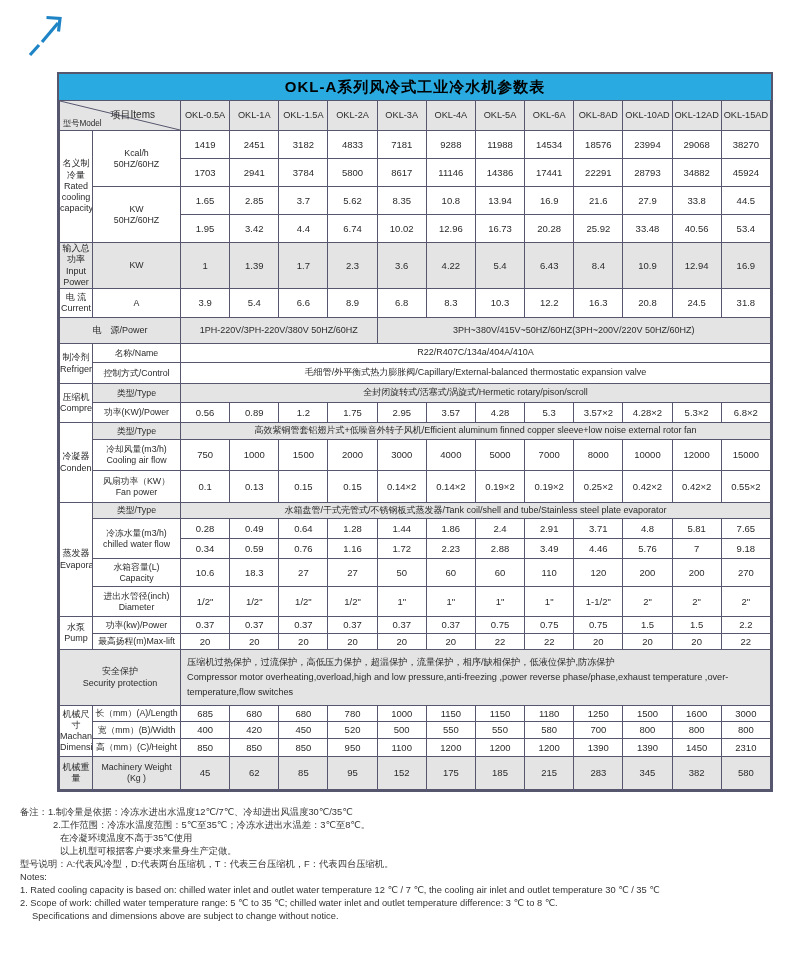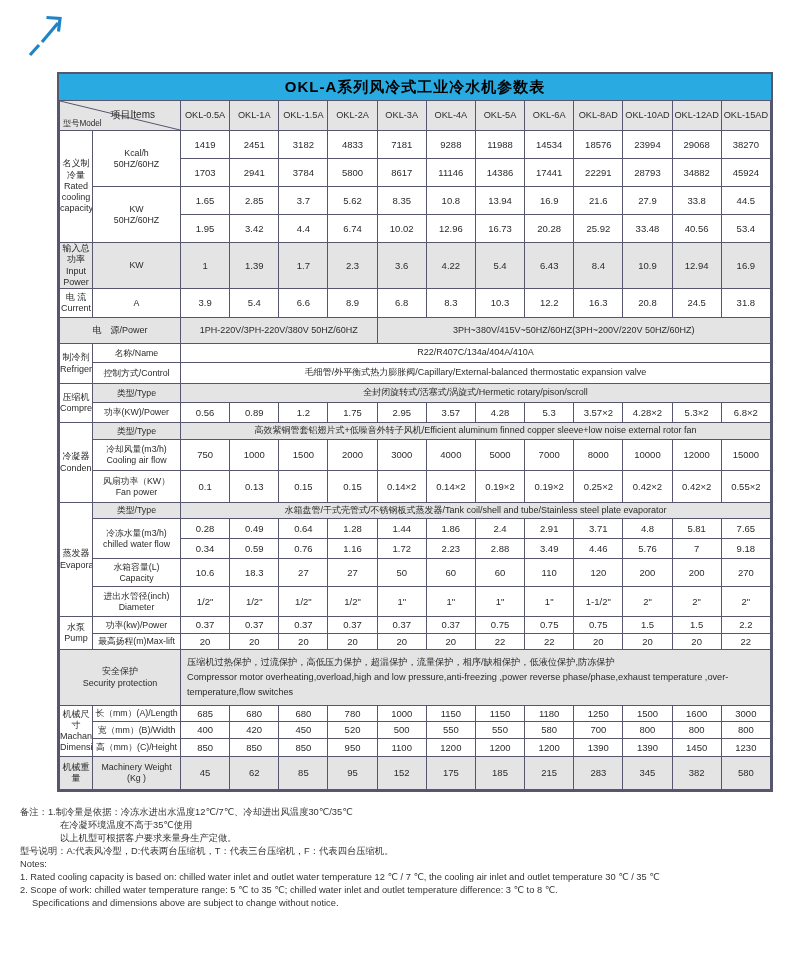--- a/index.html
+++ b/index.html
@@ -377,21 +377,21 @@
           <td class="val">850</td>
           <td class="val">850</td>
           <td class="val">950</td>
           <td class="val">1100</td>
           <td class="val">1200</td>
           <td class="val">1200</td>
           <td class="val">1200</td>
           <td class="val">1390</td>
           <td class="val">1390</td>
           <td class="val">1450</td>
-          <td class="val">1230</td>
+          <td class="val">2310</td>
         </tr>
         <tr class="shaded" style="height: 33px;">
           <td class="group">机械重量</td>
           <td class="item">Machinery Weight<br>(Kg )</td>
           <td class="val">45</td>
           <td class="val">62</td>
           <td class="val">85</td>
           <td class="val">95</td>
           <td class="val">152</td>
           <td class="val">175</td>
@@ -402,20 +402,21 @@
           <td class="val">382</td>
           <td class="val">580</td>
         </tr>
       </tbody>
   </table>
 </div>
 
 <div class="notes">
   <div id="notes-zh">
       <div class="note-line" style="padding-left: 0px;">备注：1.制冷量是依据：冷冻水进出水温度12℃/7℃、冷却进出风温度30℃/35℃</div>
+      <div class="note-line" style="padding-left: 33px;">2.工作范围：冷冻水温度范围：5℃至35℃；冷冻水进出水温差：3℃至8℃。</div>
       <div class="note-line" style="padding-left: 40px;">在冷凝环境温度不高于35℃使用</div>
       <div class="note-line" style="padding-left: 40px;">以上机型可根据客户要求来量身生产定做。</div>
       <div class="note-line" style="padding-left: 0px;">型号说明：A:代表风冷型，D:代表两台压缩机，T：代表三台压缩机，F：代表四台压缩机。</div>
     </div>
   <div id="notes-en">
       <div class="note-line" style="padding-left: 0px;">Notes:</div>
       <div class="note-line" style="padding-left: 0px;">1. Rated cooling capacity is based on: chilled water inlet and outlet water temperature 12 ℃ / 7 ℃, the cooling air inlet and outlet temperature 30 ℃ / 35 ℃</div>
       <div class="note-line" style="padding-left: 0px;">2. Scope of work: chilled water temperature range: 5 ℃ to 35 ℃; chilled water inlet and outlet temperature difference: 3 ℃ to 8 ℃.</div>
       <div class="note-line" style="padding-left: 12px;">Specifications and dimensions above are subject to change without notice.</div>
     </div>

